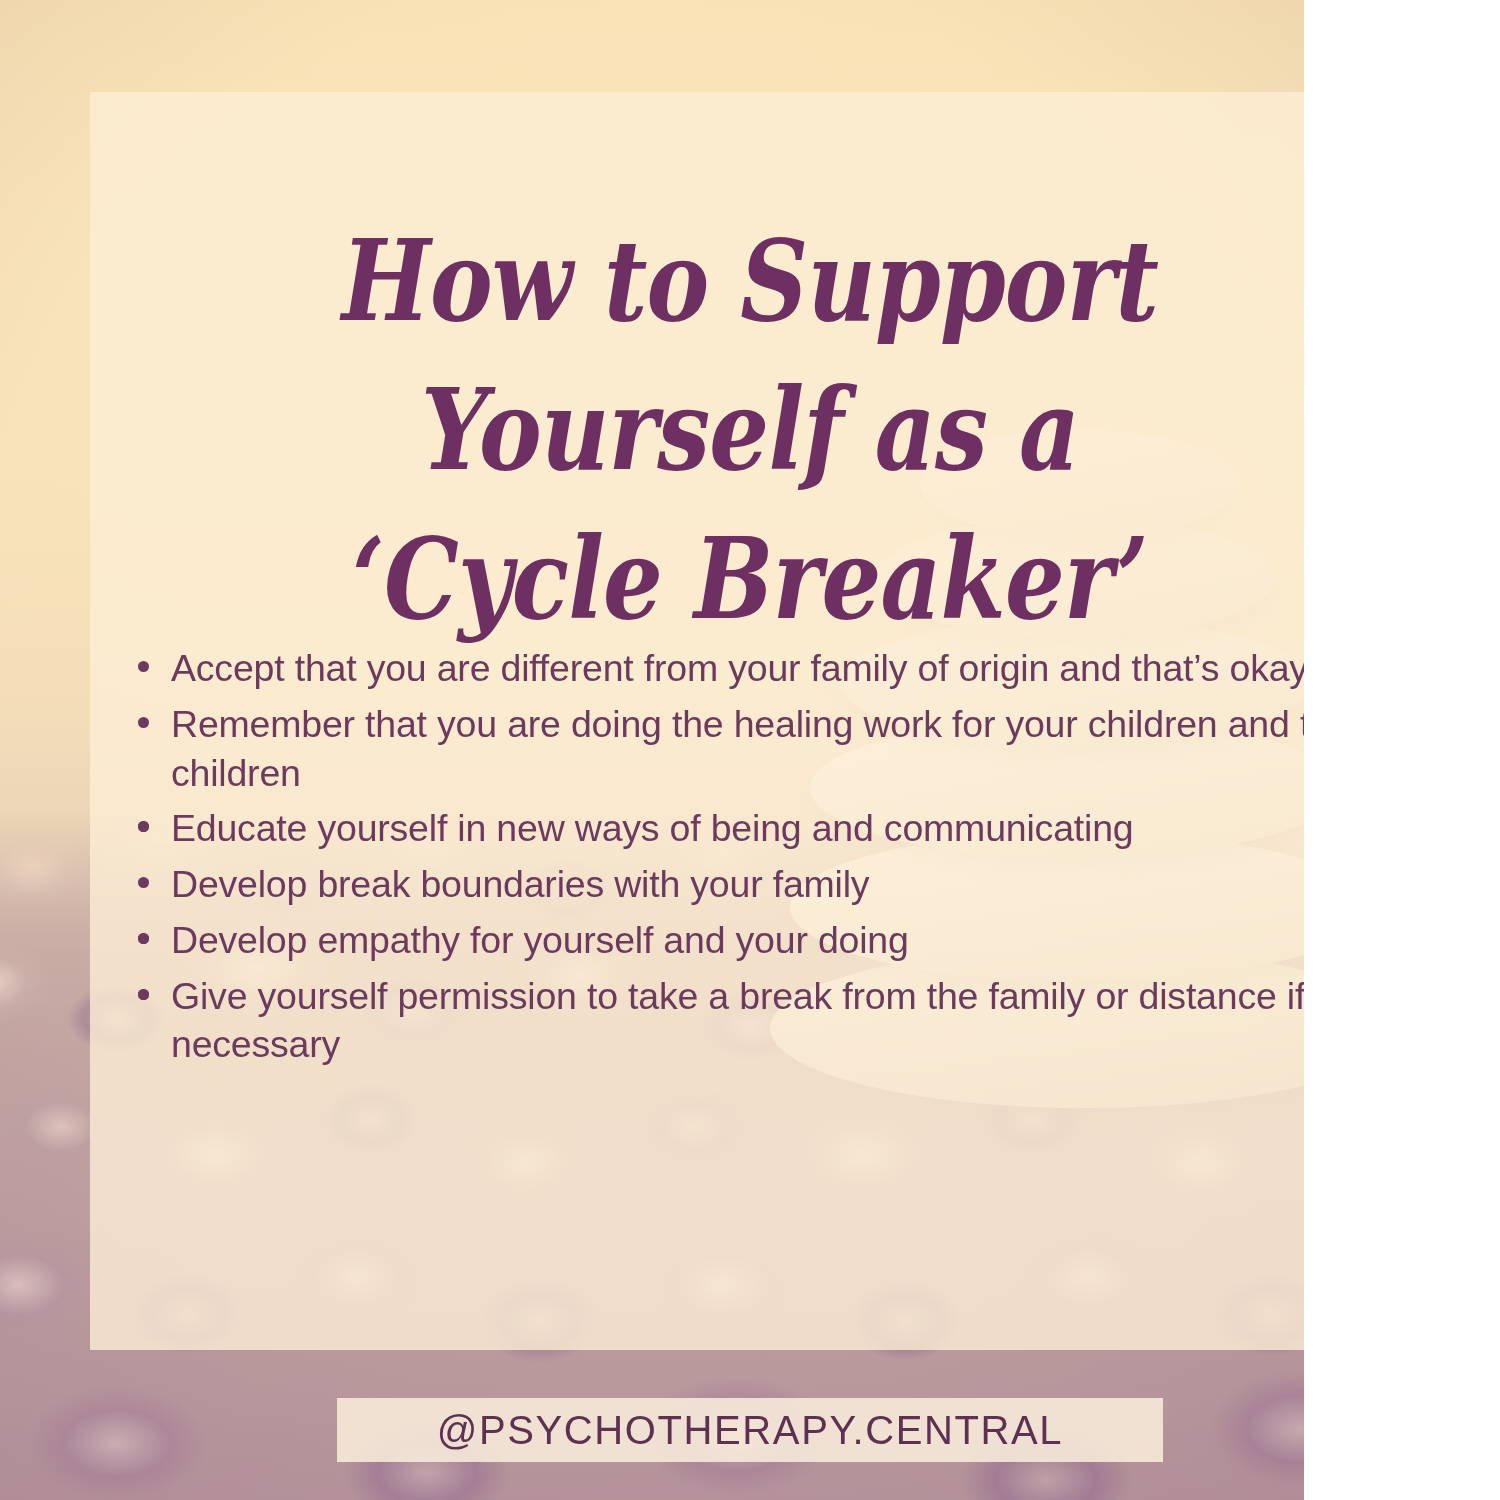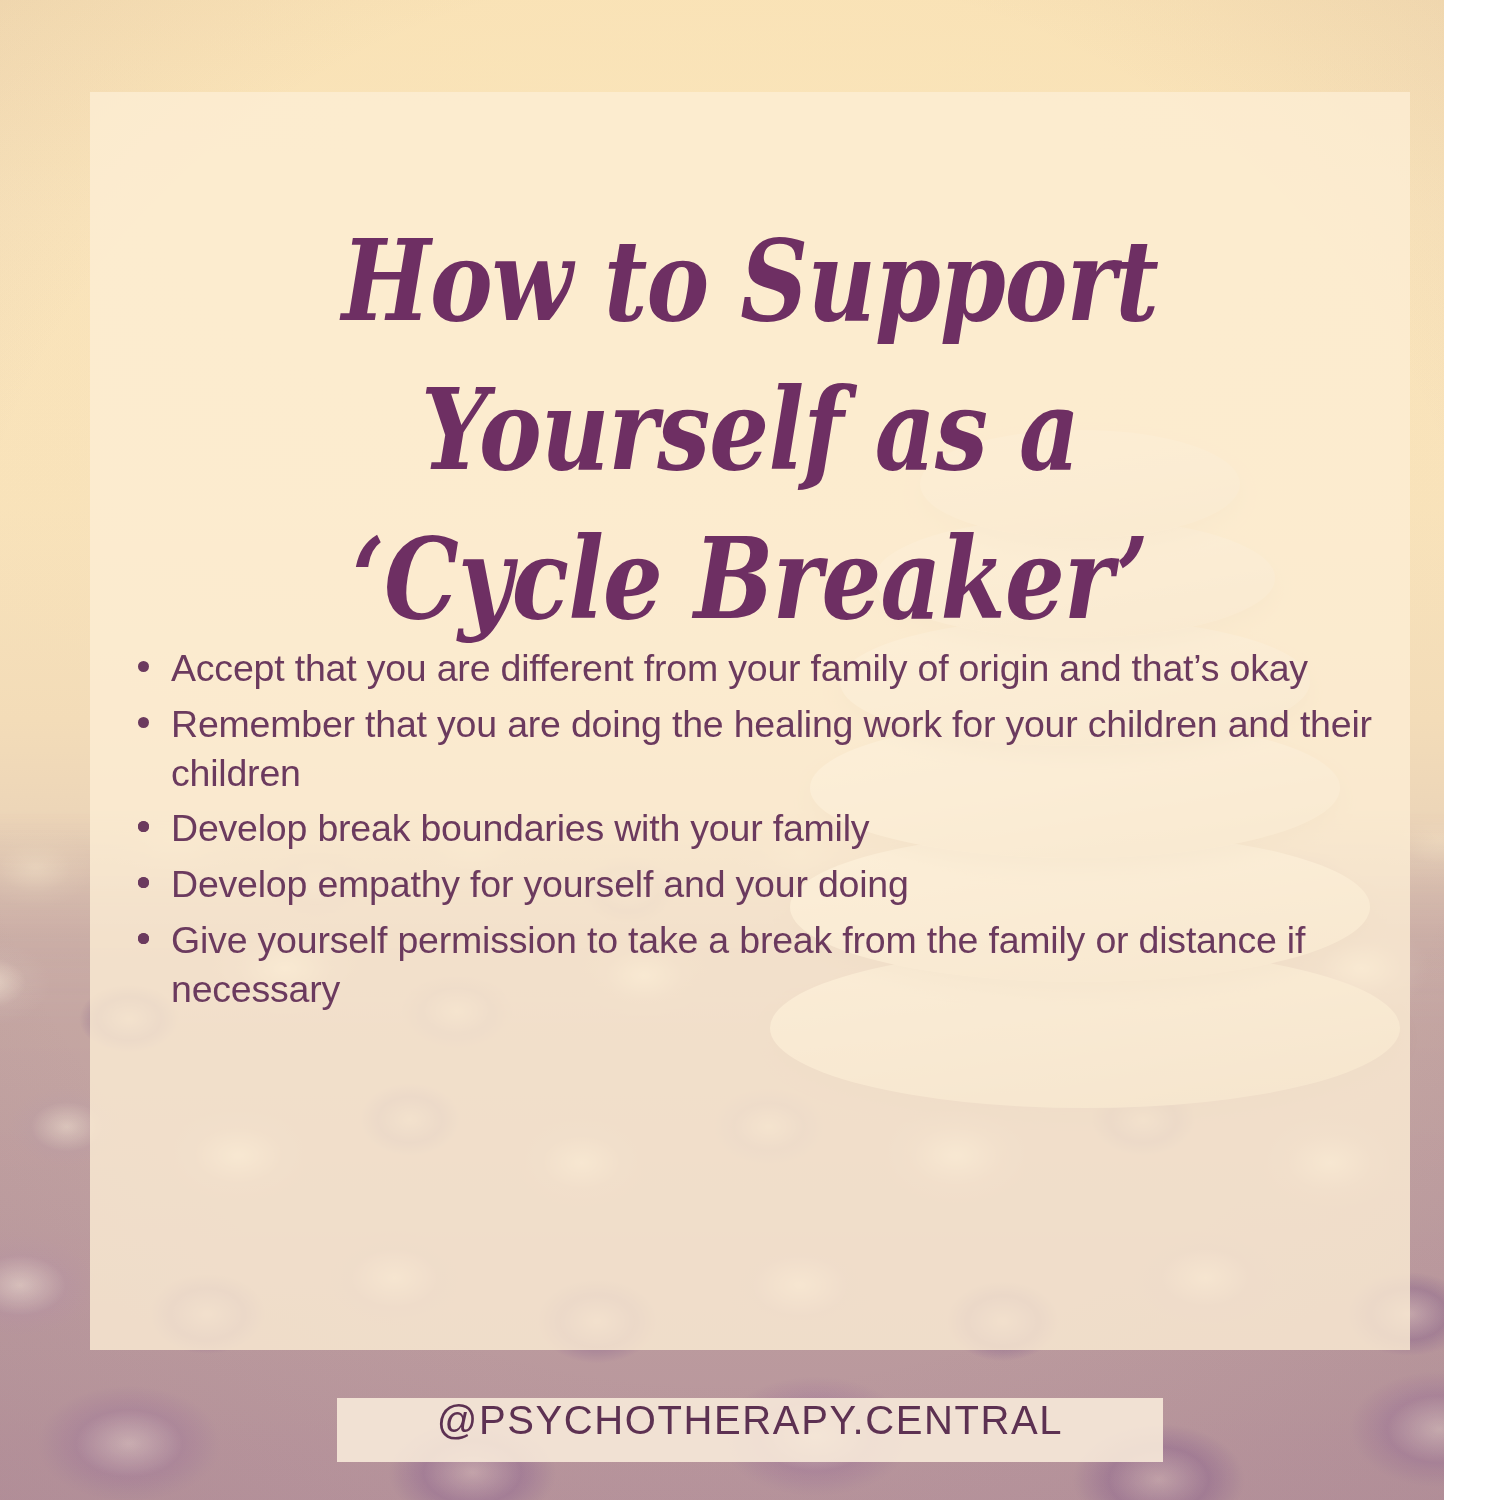--- a/index.html
+++ b/index.html
@@ -4,21 +4,21 @@
 <title>Psychotherapy Central Infographic</title>
 <style>
   html, body {
     margin: 0;
     padding: 0;
     background: #fff;
   }
 
   #canvas {
     position: relative;
-    width: 1444px;
+    width: 1304px;
     height: 1500px;
     overflow: hidden;
     font-family: "Liberation Sans", sans-serif;
     background: #0ea5e9;
   }
 
   
   .bg-layer {
     position: absolute;
     inset: 0;
@@ -200,20 +200,21 @@
 
   
   .footer-bar {
     position: absolute;
     left: 337px;
     top: 1398px;
     width: 826px;
     height: 64px;
     background: rgba(250, 238, 220, 0.86);
     display: flex;
+    align-items: center;
     justify-content: center;
   }
   .footer-handle {
     color: #5d3152;
     font-family: "Liberation Sans", sans-serif;
     font-size: 40px;
     font-weight: 300;
     letter-spacing: 1.6px;
     white-space: nowrap;
   }
@@ -245,20 +246,21 @@
   <h1 class="title">
     <span class="title-line">How to Support</span>
     <span class="title-line">Yourself as a</span>
     <span class="title-line">‘Cycle Breaker’</span>
   </h1>
 
   <ul class="list">
     <li><span class="dot"></span><span>Accept that you are different from your family of origin and that’s okay</span></li>
     <li><span class="dot"></span><span>Remember that you are doing the healing work for your children and their children</span></li>
     <li><span class="dot"></span></li>
+    <li><span class="dot"></span><span>Educate yourself in new ways of being and communicating</span></li>
     <li><span class="dot"></span><span>Develop break boundaries with your family</span></li>
     <li><span class="dot"></span></li>
     <li><span class="dot"></span><span>Develop empathy for yourself and your doing</span></li>
     <li><span class="dot"></span></li>
     <li><span class="dot"></span><span>Give yourself permission to take a break from the family or distance if necessary</span></li>
   </ul>
 
   <div class="footer-bar">
     <span class="footer-handle">@PSYCHOTHERAPY.CENTRAL</span>
   </div>

